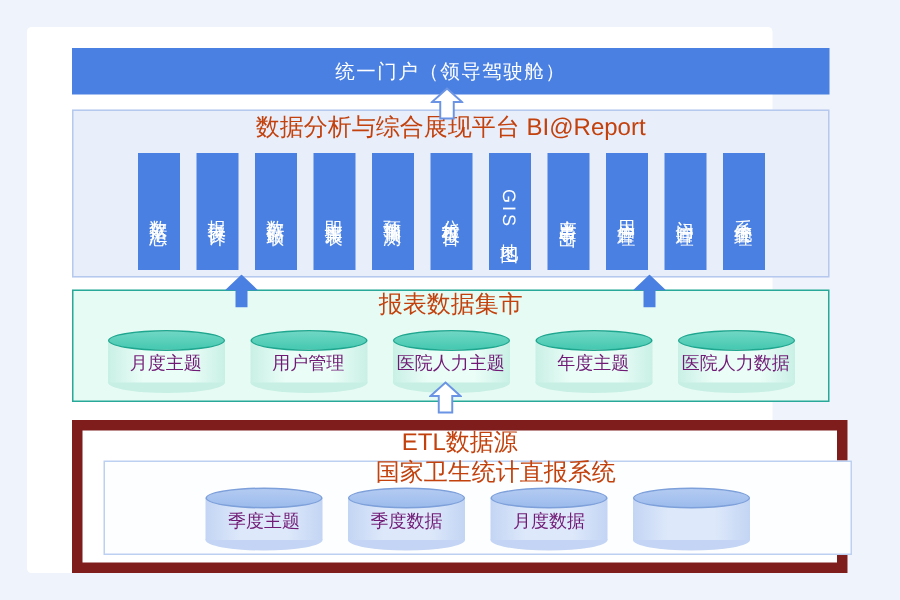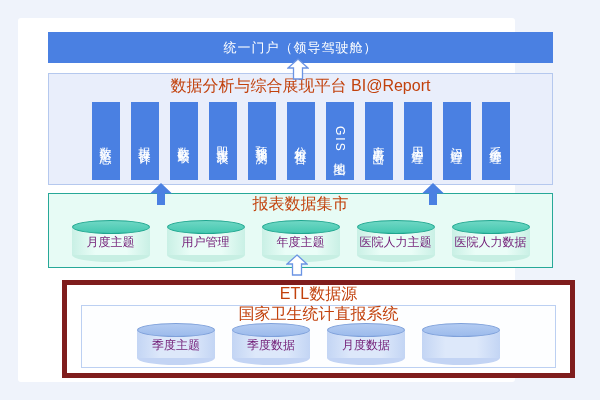--- a/index.html
+++ b/index.html
@@ -43,27 +43,27 @@
     color:#ffffff;font-size:12px;line-height:1;letter-spacing:2px;
   }
   
   .mart-section{
     position:absolute;left:30px;top:175px;width:503px;height:73px;
     background:#e7fbf5;border:1px solid #27a898;
   }
   .mart-section .section-title{margin-top:4px;}
   
   .etl-section{
-    position:absolute;left:44px;top:262px;width:503px;height:88px;
-    background:#ffffff;border:5px solid #7f1d1d;
+    position:absolute;left:30px;top:262px;width:503px;height:88px;
+    background:#ffffff;border:7px solid #7f1d1d;
   }
   .etl-section .section-title{margin-top:3px;}
   .inner-box{
     position:absolute;left:14px;top:20px;width:473px;height:61px;
-    background:#fdfeff;border:1px solid #bcd0f2;
+    background:#fdfeff;border:1px solid #bcd0f2;padding-left:24px;
   }
   .inner-box .section-title{margin-top:2px;}
   
   .cyl-row{
     position:absolute;left:0;width:100%;
     display:flex;justify-content:center;gap:17px;
   }
   .mart-section .cyl-row{top:26px;}
   .inner-box .cyl-row{top:17px;}
   .cyl{position:relative;width:78px;height:42px;flex:0 0 auto;}
@@ -162,27 +162,27 @@
       <div class="cyl green">
         <i class="c-bottom"></i>
           <i class="c-body"></i>
           <i class="c-top"></i>
         <span class="c-label">用户管理</span>
       </div>
       <div class="cyl green">
         <i class="c-bottom"></i>
           <i class="c-body"></i>
           <i class="c-top"></i>
+        <span class="c-label">医院人力主题</span>
+      </div>
+      <div class="cyl green">
+        <i class="c-bottom"></i>
+          <i class="c-body"></i>
+          <i class="c-top"></i>
         <span class="c-label">年度主题</span>
-      </div>
-      <div class="cyl green">
-        <i class="c-bottom"></i>
-          <i class="c-body"></i>
-          <i class="c-top"></i>
-        <span class="c-label">医院人力主题</span>
       </div>
       <div class="cyl green">
         <i class="c-bottom"></i>
           <i class="c-body"></i>
           <i class="c-top"></i>
         <span class="c-label">医院人力数据</span>
       </div>
     </div>
   </div>
 

